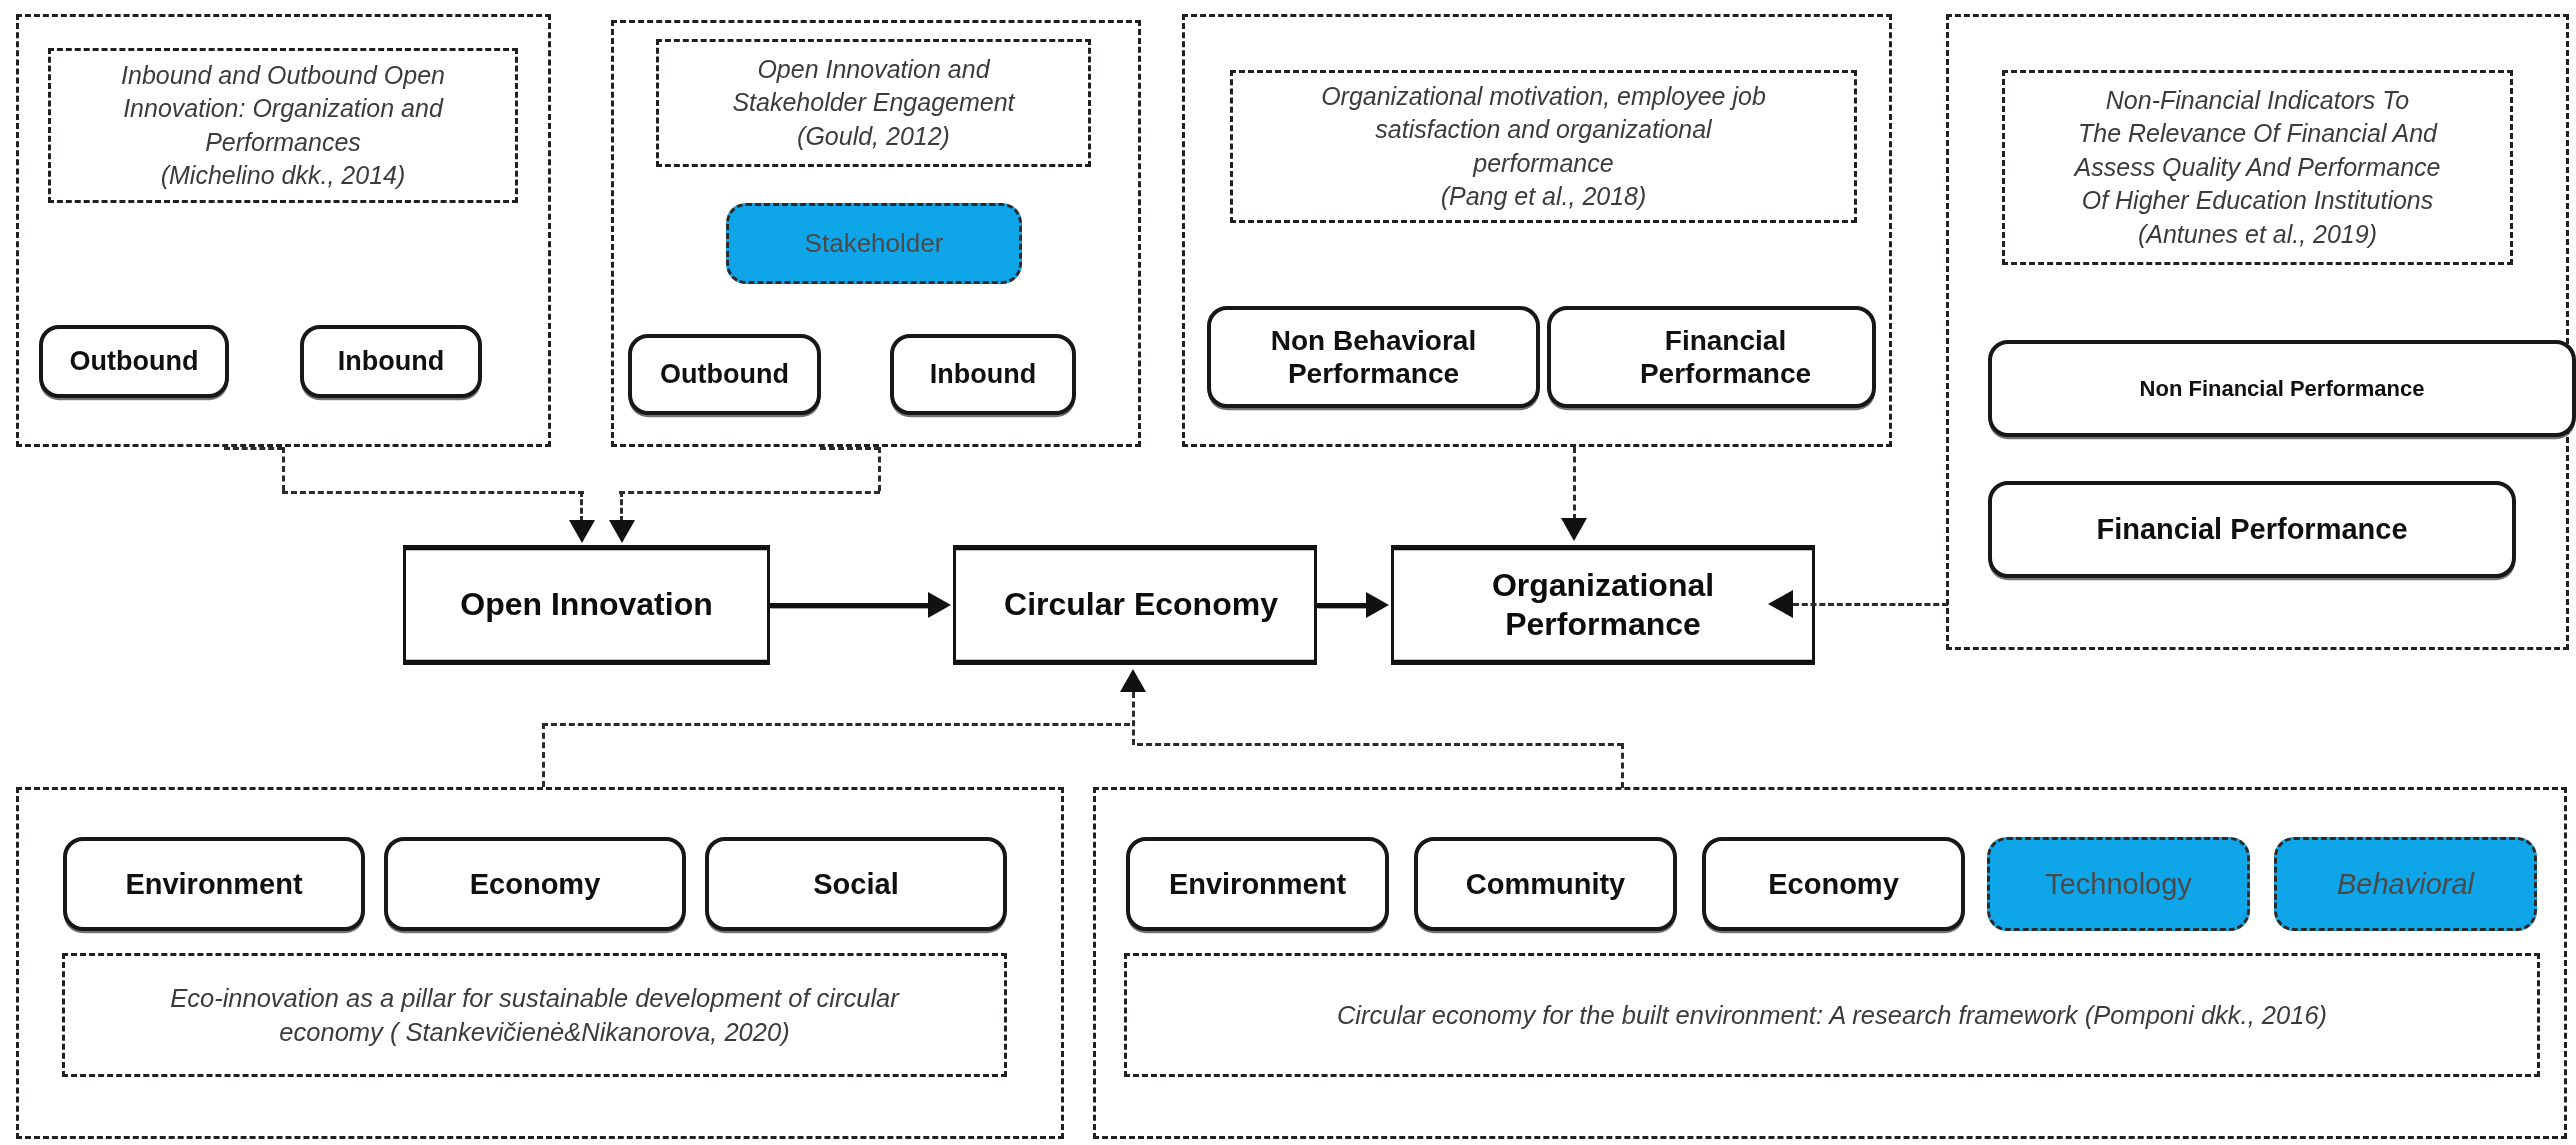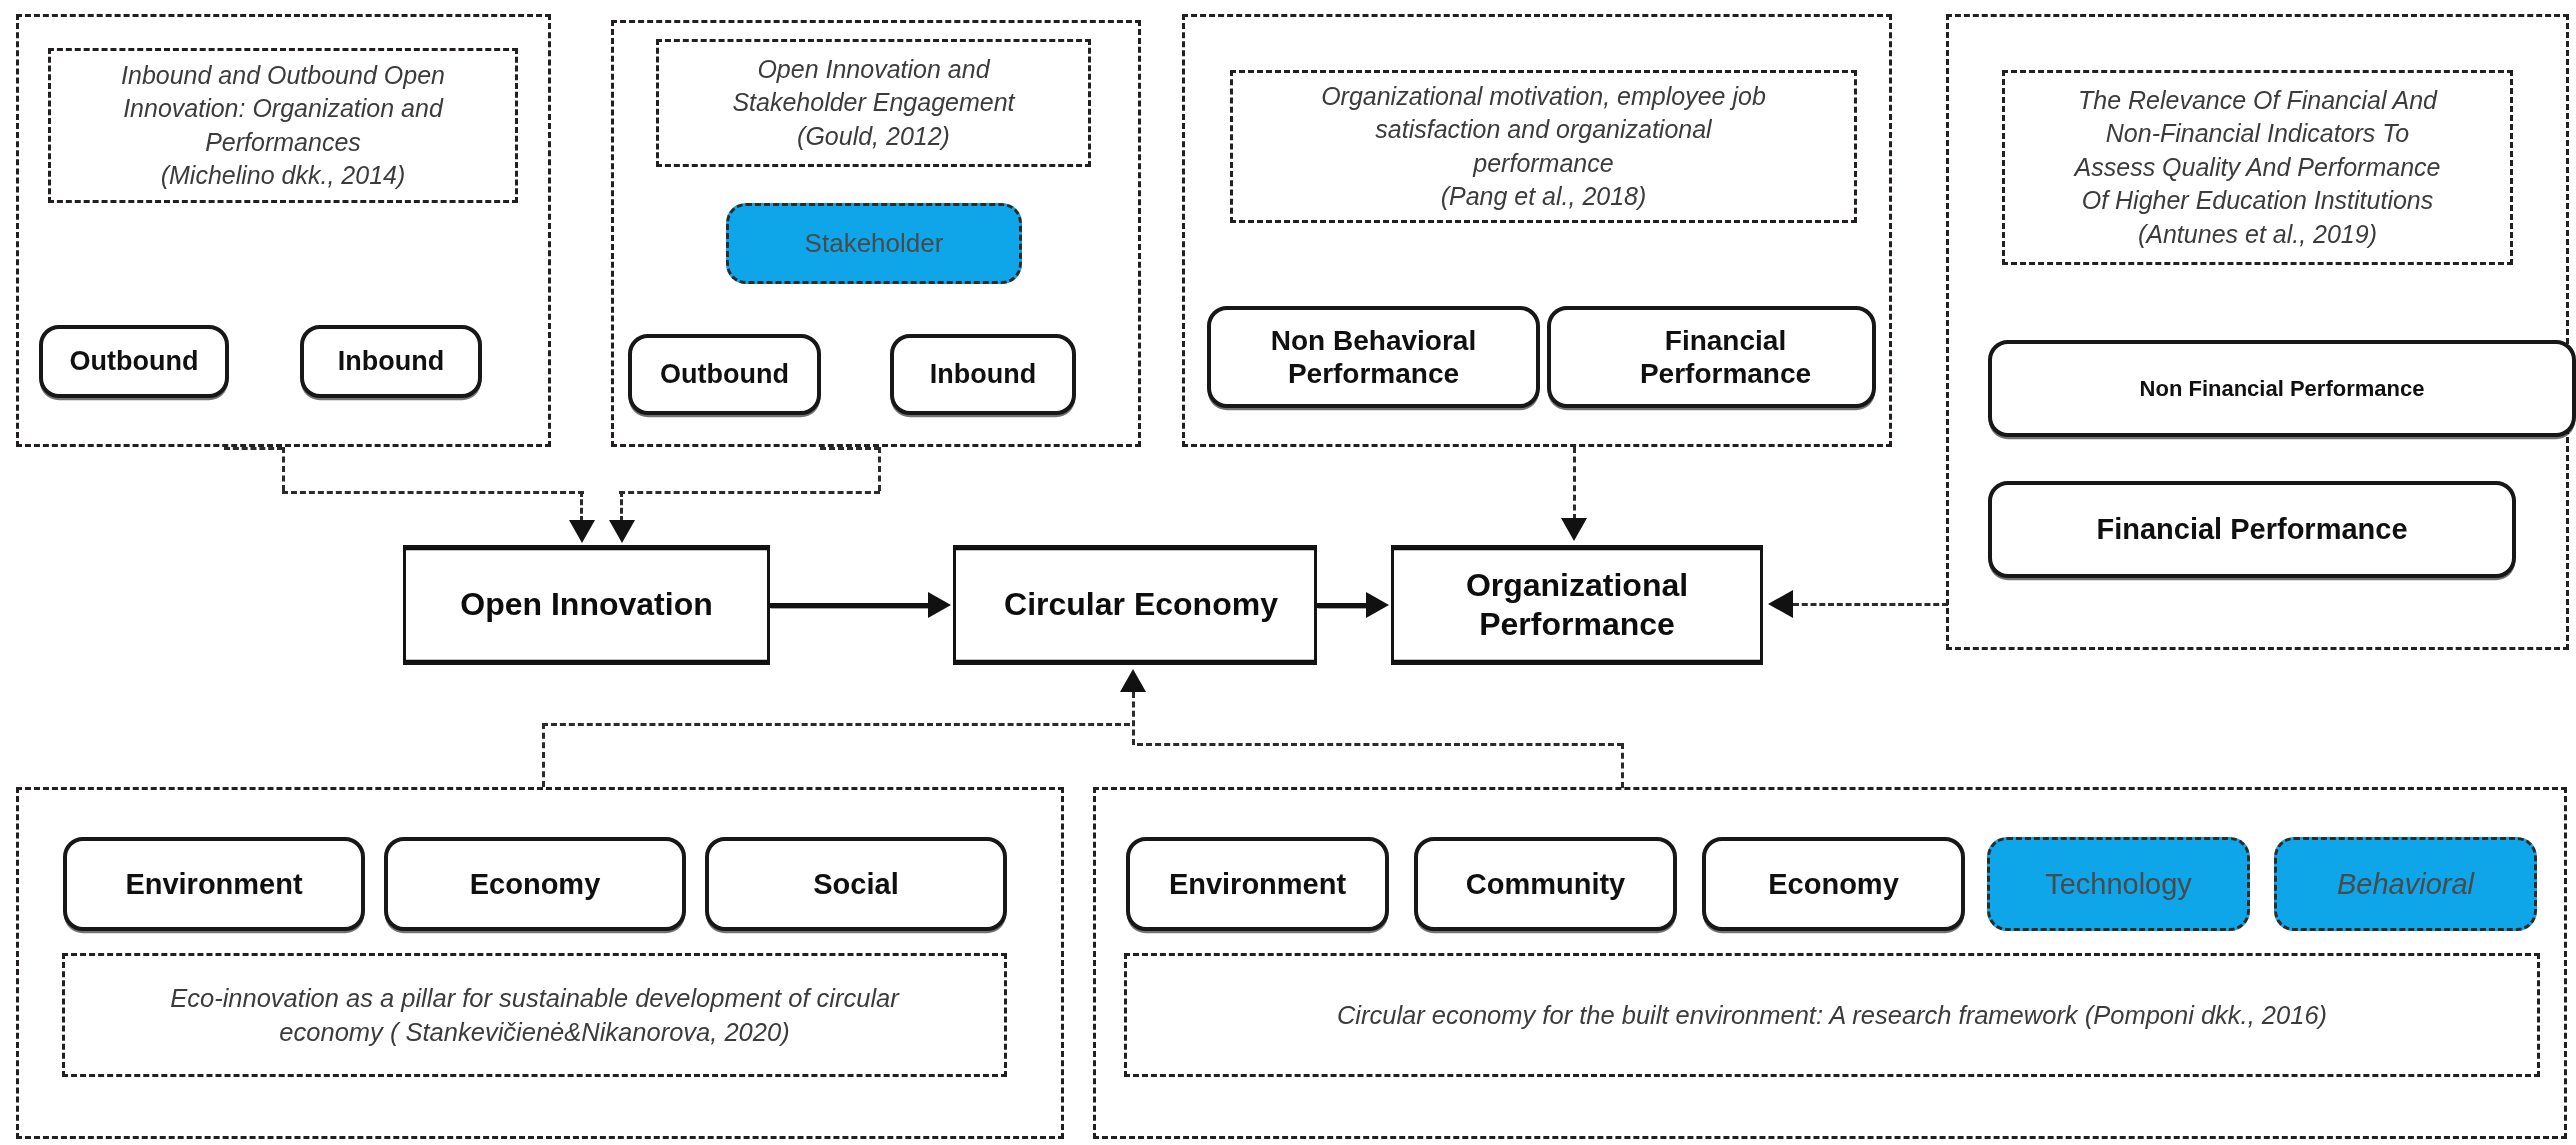--- a/index.html
+++ b/index.html
@@ -177,43 +177,43 @@
     <span>
       <span>Financial</span><br>
       <span>Performance</span>
     </span>
   </div>
 
   <div class="abs panel" style="left:1946px;top:14px;width:623px;height:636px;">
   </div>
   <div class="abs cite" style="left:2002px;top:70px;width:511px;height:195px;font-size:25px;">
     <div>
+      <div>Non-Financial Indicators To</div>
       <div>The Relevance Of Financial And</div>
-      <div>Non-Financial Indicators To</div>
       <div>Assess Quality And Performance</div>
       <div>Of Higher Education Institutions</div>
       <div>(Antunes et al., 2019)</div>
     </div>
   </div>
   <div class="abs chip" style="left:1988px;top:340px;width:588px;height:97px;font-size:22px;">
     <span>Non Financial Performance</span>
   </div>
   <div class="abs chip" style="left:1988px;top:481px;width:528px;height:97px;font-size:29px;">
     <span>Financial Performance</span>
   </div>
 
   <div class="abs corebox" style="left:403px;top:545px;width:367px;height:120px;font-size:32px;">
     <span>Open Innovation</span>
   </div>
 
   <div class="abs corebox" style="left:953px;top:545px;width:364px;height:120px;font-size:32px;padding-left:12px;">
     <span>Circular Economy</span>
   </div>
 
-  <div class="abs corebox" style="left:1391px;top:545px;width:372px;height:120px;font-size:32px;">
+  <div class="abs corebox" style="left:1391px;top:545px;width:424px;height:120px;font-size:32px;">
     <span>
       <span>Organizational</span><br>
       <span>Performance</span>
     </span>
   </div>
 
   <div class="abs solid-h" style="left:770px;top:603px;width:159px;"></div>
   <div class="abs arrow-right" style="left:928px;top:592px;"></div>
 
   <div class="abs solid-h" style="left:1317px;top:603px;width:50px;"></div>

